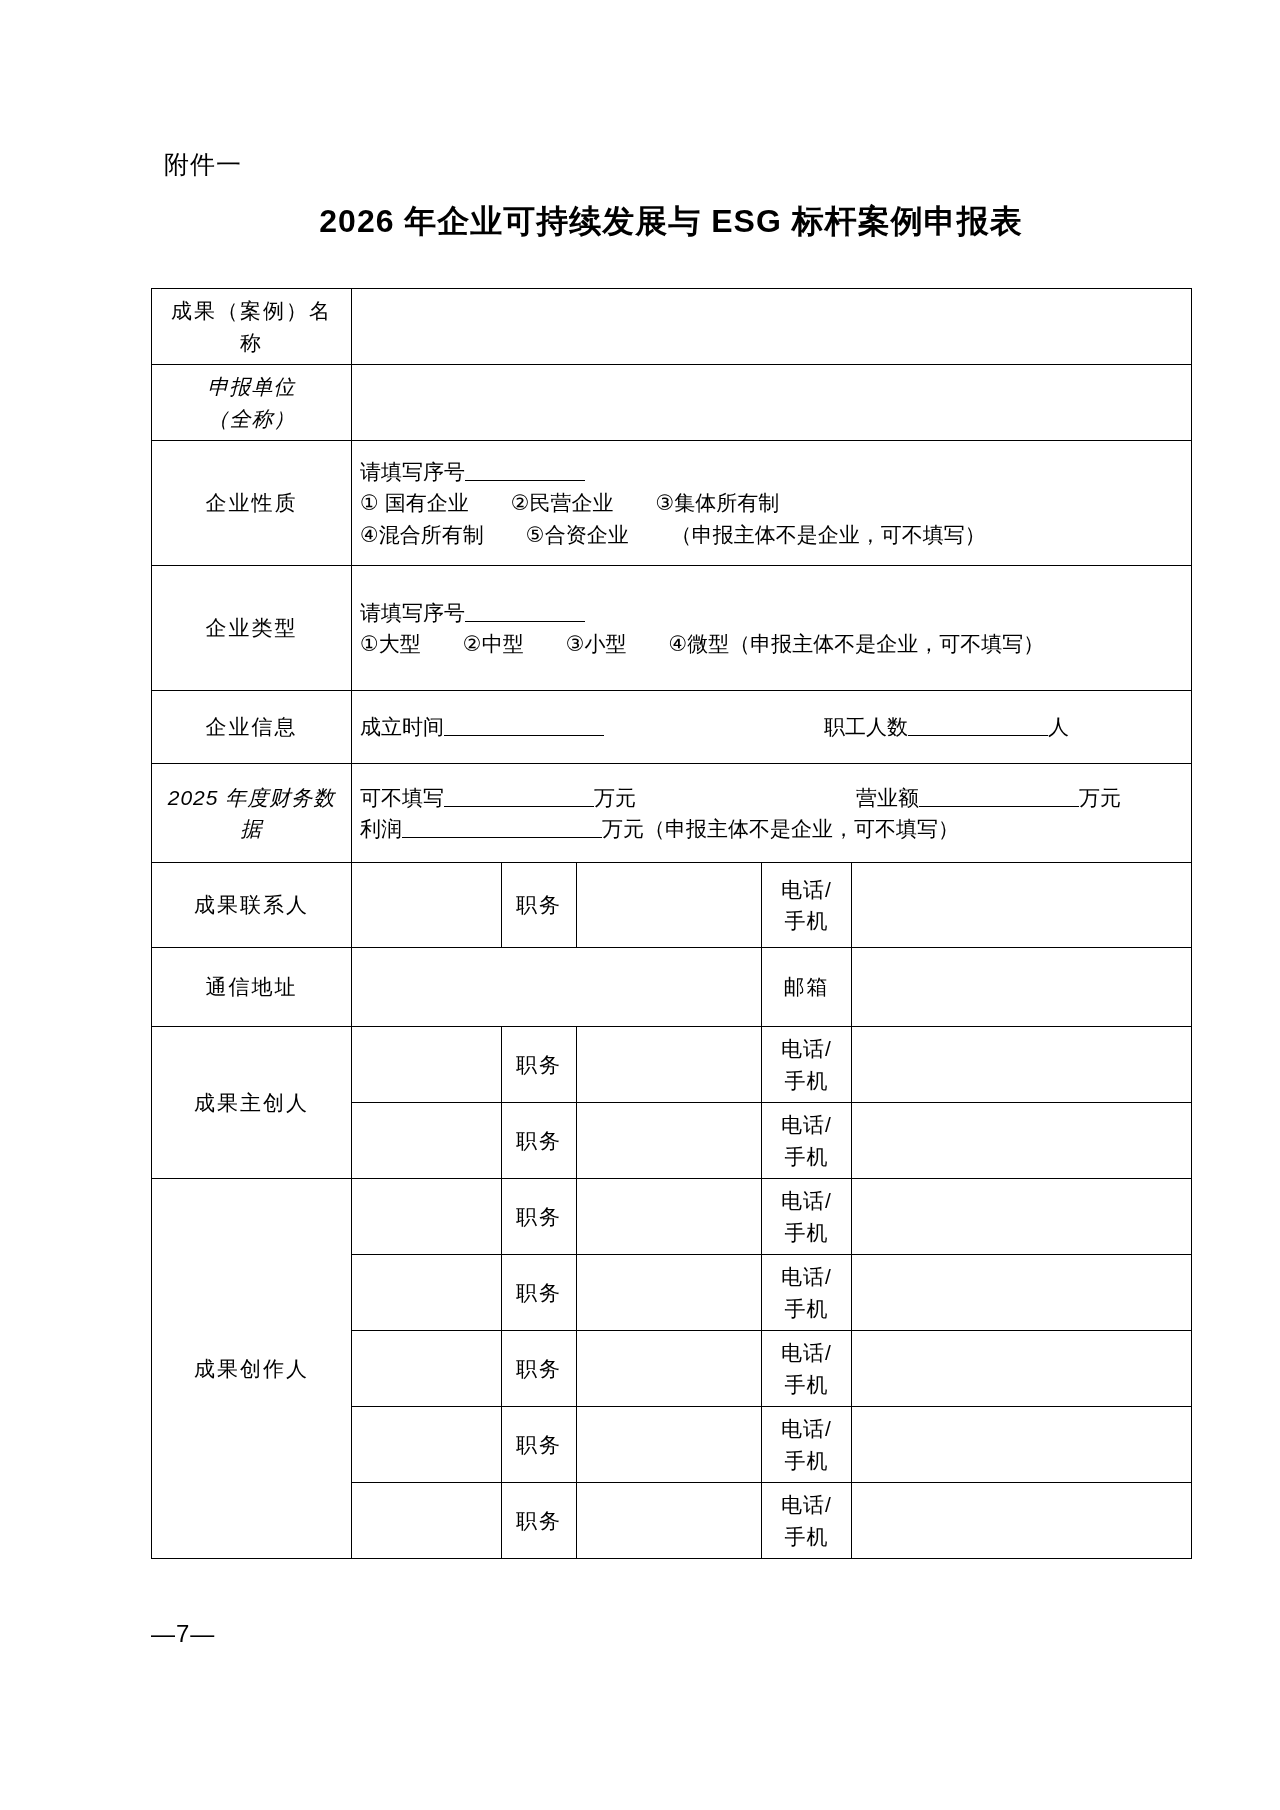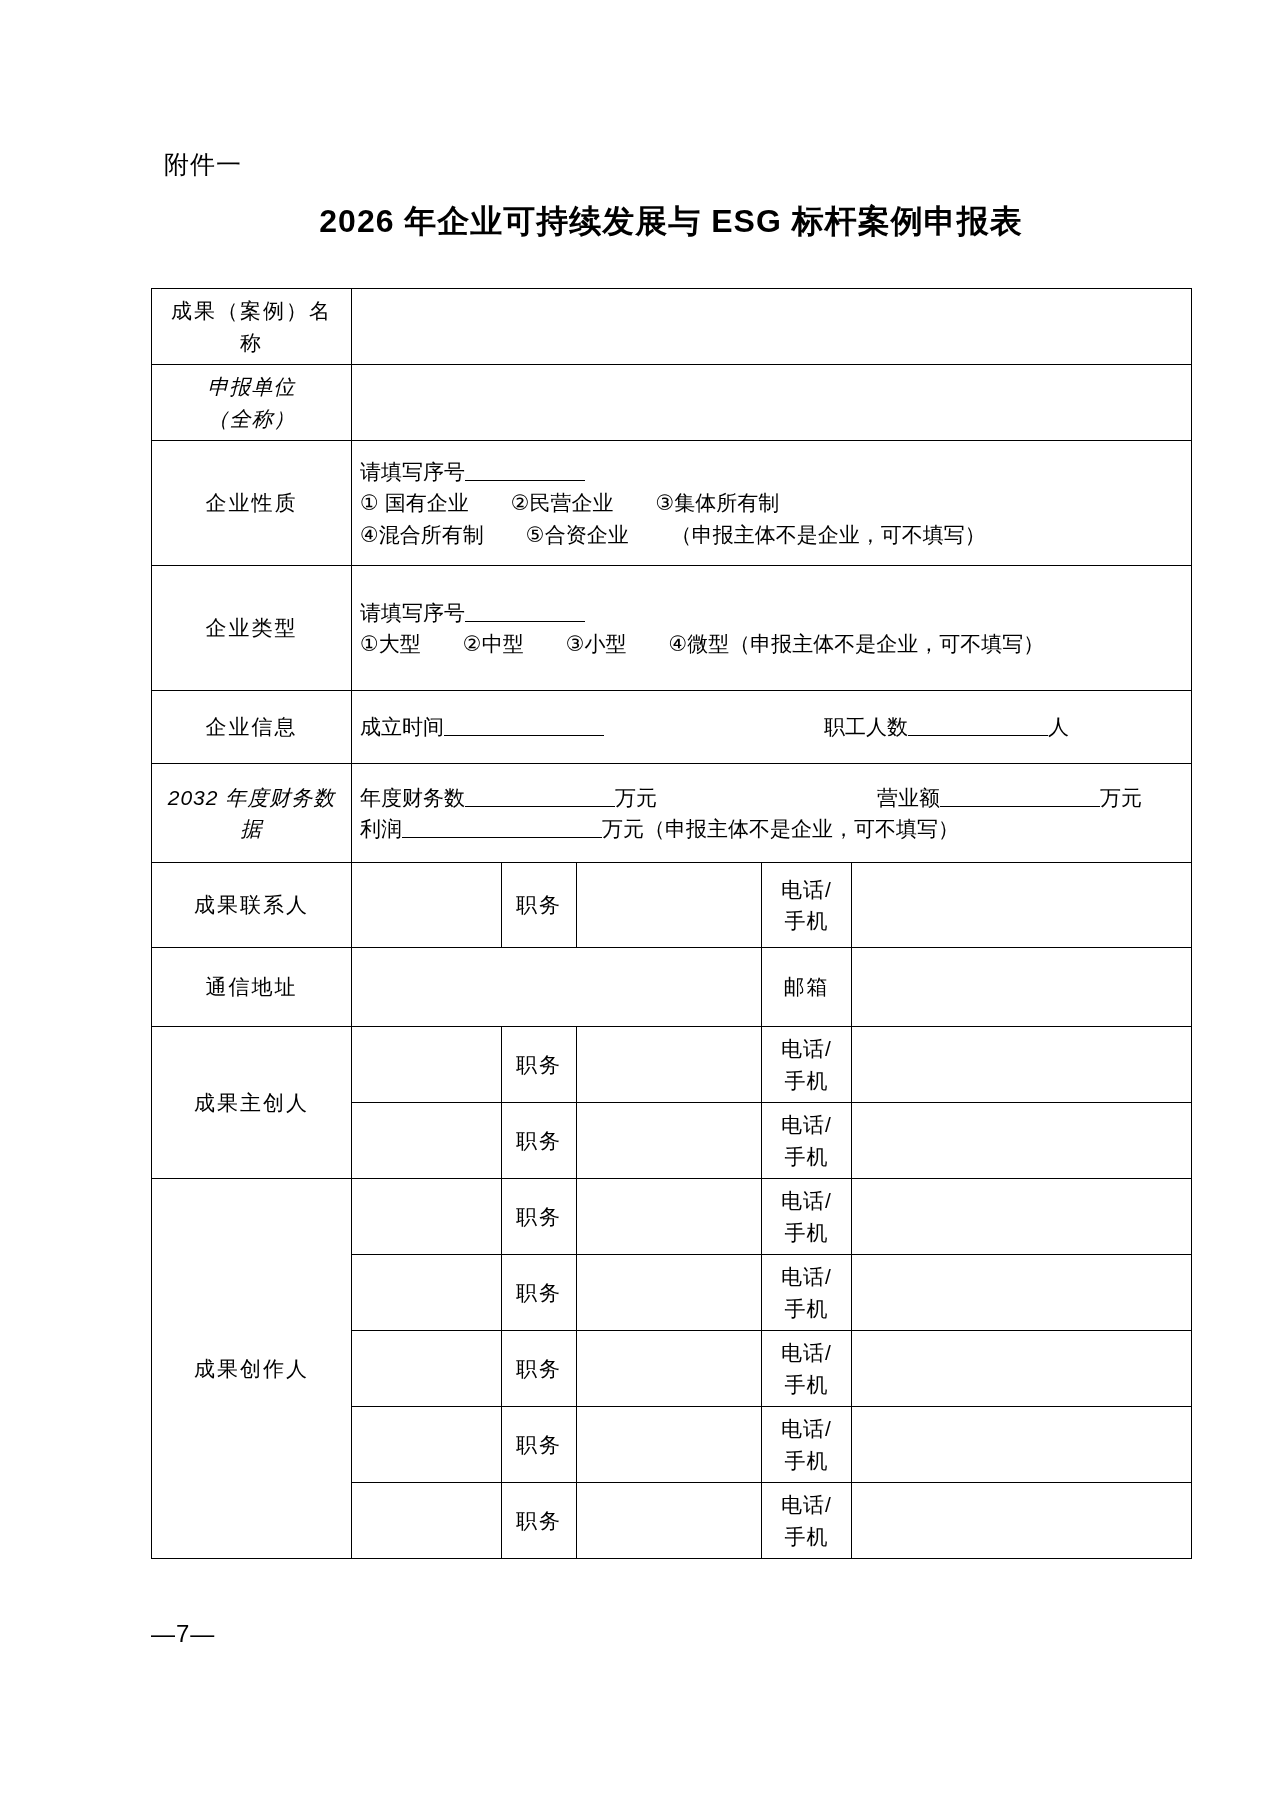--- a/index.html
+++ b/index.html
@@ -166,25 +166,25 @@
     <tr>
       <td class="lbl" style="height:60px">企业信息</td>
       <td class="cell-content" colspan="5">
         <span class="line-row">
           <span>成立时间</span><span class="ul" style="width:160px"></span><span class="gap-xl"></span><span class="gap-xl"></span><span>职工人数</span><span class="ul" style="width:140px"></span><span>人</span>
         </span>
       </td>
     </tr>
 
     <tr>
-      <td class="lbl-small" style="height:86px">2032 年度财务数
+      <td class="lbl-small" style="height:86px">2025 年度财务数
 据</td>
       <td class="cell-content" colspan="5">
         <span class="line-row">
-          <span>年度财务数</span><span class="ul" style="width:150px"></span><span>万元</span><span class="gap-xl"></span><span class="gap-xl"></span><span>营业额</span><span class="ul" style="width:160px"></span><span>万元</span>
+          <span>可不填写</span><span class="ul" style="width:150px"></span><span>万元</span><span class="gap-xl"></span><span class="gap-xl"></span><span>营业额</span><span class="ul" style="width:160px"></span><span>万元</span>
         </span>
         <span class="line-row">
           <span>利润</span><span class="ul" style="width:200px"></span><span>万元（申报主体不是企业，可不填写）</span>
         </span>
       </td>
     </tr>
 
     <tr>
       <td class="lbl" style="height:72px">成果联系人</td>
       <td class="blank"></td>

